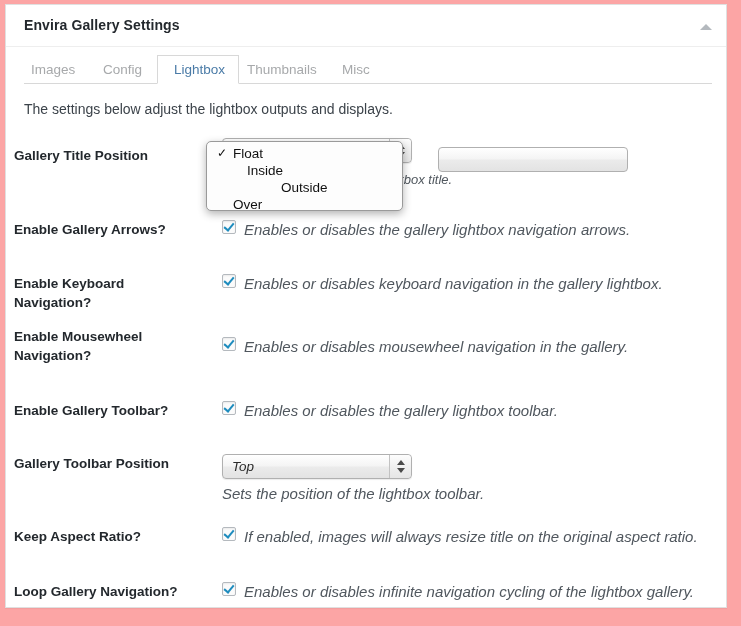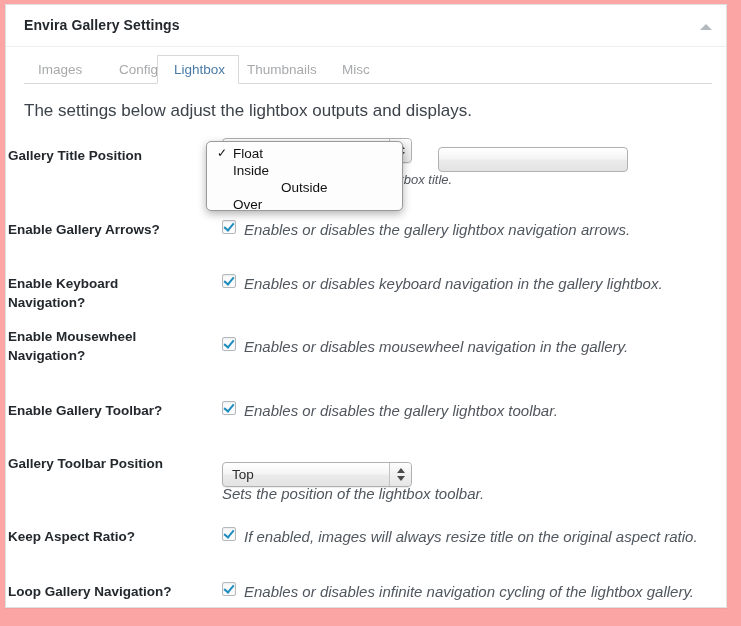--- a/index.html
+++ b/index.html
@@ -107,32 +107,32 @@
     position: absolute;
     left: 0;
     top: 79px;
     right: 0;
     bottom: 0;
   }
   .intro {
     position: absolute;
     left: 18px;
     top: 17px;
-    font-size: 17px;
+    font-size: 14px;
     color: #3c434a;
   }
 
   .row {
     position: absolute;
     left: 0;
     right: 0;
   }
   .row-label {
     position: absolute;
-    left: 2px;
+    left: 8px;
     width: 190px;
     font-size: 13.5px;
     font-weight: bold;
     color: #23282d;
     line-height: 19px;
   }
   .row-control {
     position: absolute;
     left: 216px;
     right: 10px;
@@ -292,22 +292,22 @@
 
   <div class="panel">
 
     <div class="panel-header">
       <div class="panel-title">Envira Gallery Settings</div>
       <div class="toggle-arrow"></div>
     </div>
 
     <div class="tabs">
       <div class="tabs-underline"></div>
-      <div class="tab" style="left:18px;">Images</div>
-      <div class="tab" style="left:99px;">Config</div>
+      <div class="tab" style="left:11px;">Images</div>
+      <div class="tab" style="left:83px;">Config</div>
       <div class="tab active" style="left:151px;padding-left:16px;">Lightbox</div>
       <div class="tab" style="left:227px;">Thumbnails</div>
       <div class="tab" style="left:322px;">Misc</div>
     </div>
 
     <div class="panel-body">
 
       <div class="intro">The settings below adjust the lightbox outputs and displays.</div>
 
       <div class="row" style="top:62px;">
@@ -345,21 +345,21 @@
         <div class="row-label">Enable Gallery Toolbar?</div>
         <div class="row-control">
           <div class="cbx"></div>
           <div class="hint inline">Enables or disables the gallery lightbox toolbar.</div>
         </div>
       </div>
 
       <div class="row" style="top:370px;">
         <div class="row-label">Gallery Toolbar Position</div>
         <div class="row-control">
-          <div class="select" style="left:0;top:8px;">
+          <div class="select" style="left:0;top:0;font-style:italic;">
             <div class="select-text">Top</div>
             <div class="select-stepper"></div>
           </div>
           <div class="hint" style="position:absolute;left:0;top:31px;">Sets the position of the lightbox toolbar.</div>
         </div>
       </div>
 
       <div class="row" style="top:443px;">
         <div class="row-label">Keep Aspect Ratio?</div>
         <div class="row-control">
@@ -378,21 +378,21 @@
 
     </div>
 
     <div class="hint-under">Sets the position of the lightbox title.</div>
 
     <div class="dropdown-panel">
       <div class="dd-item" style="top:4px;">
         <span class="dd-check">✓</span>
         <span class="dd-text">Float</span>
       </div>
-      <div class="dd-item" style="top:21px;">
+      <div class="dd-item" style="top:21px;margin-left:14px;">
         <span class="dd-text">Inside</span>
       </div>
       <div class="dd-item" style="top:38px;margin-left:48px;">
         <span class="dd-text">Outside</span>
       </div>
       <div class="dd-item" style="top:55px;">
         <span class="dd-text">Over</span>
       </div>
     </div>
 

